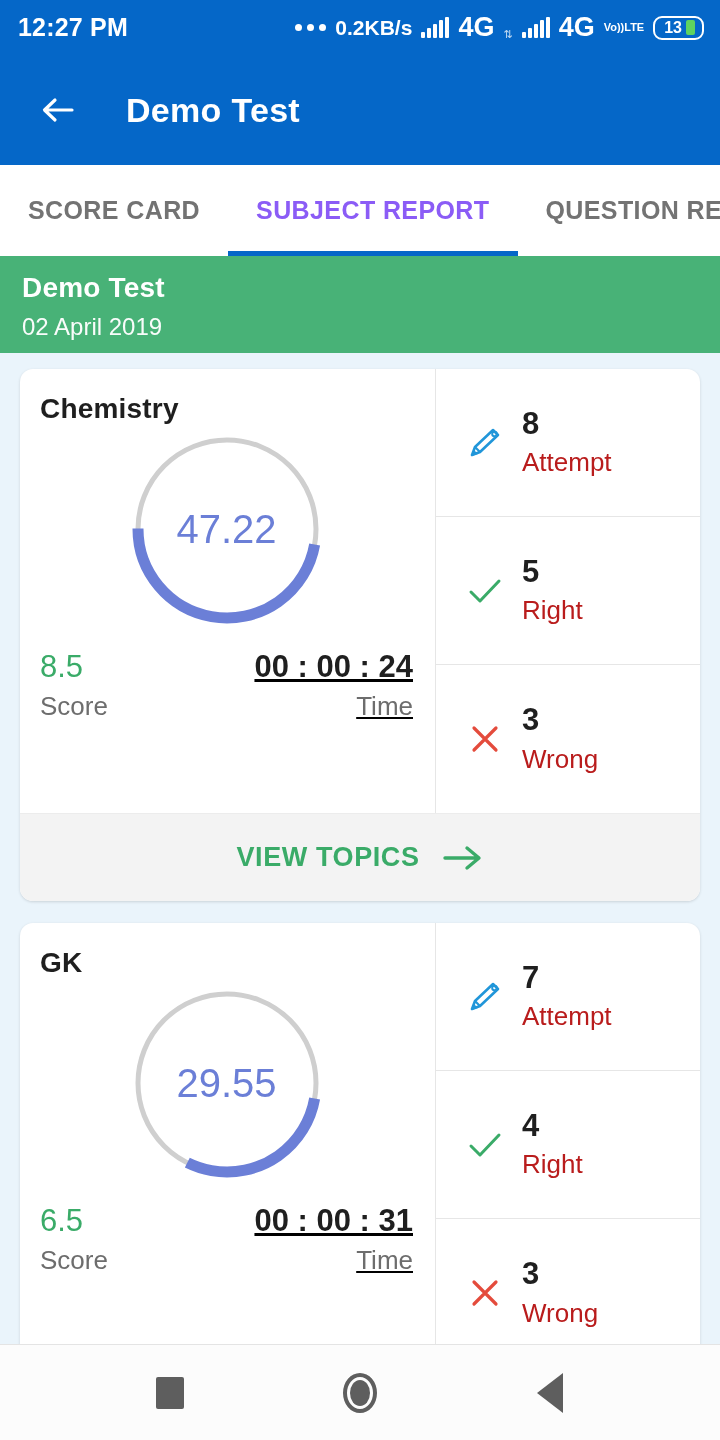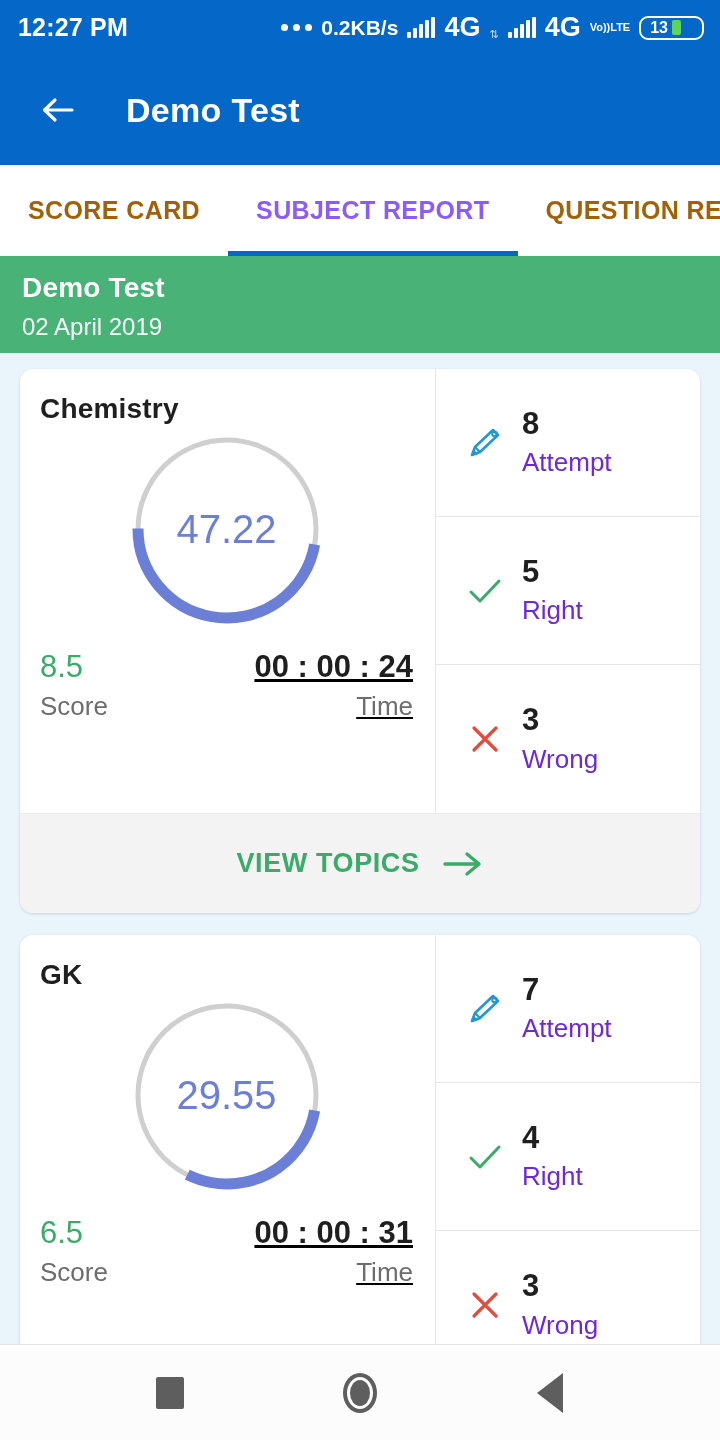--- a/index.html
+++ b/index.html
@@ -25,21 +25,21 @@
   .bars{ display:flex; align-items:flex-end; gap:2px; height:20px; }
   .bars b{ display:block; width:4px; background:#fff; border-radius:1px; }
   .bars b:nth-child(1){height:6px;} .bars b:nth-child(2){height:10px;}
   .bars b:nth-child(3){height:14px;} .bars b:nth-child(4){height:18px;}
   .bars b:nth-child(5){height:21px;}
   .g4{ font-size:27px; font-weight:bold; }
   .updown{ font-size:11px; opacity:.75; align-self:flex-end; padding-bottom:2px;}
   .volte{ display:flex; flex-direction:row; align-items:center; line-height:1;
           font-size:11px; font-weight:bold; }
   .battery{
-    border:2px solid #fff; border-radius:9px; padding:1px 21px 1px 9px;
+    border:2px solid #fff; border-radius:9px; padding:1px 7px 1px 9px;
     font-size:16px; font-weight:bold; display:flex; align-items:center; gap:4px;
     position:relative;
   }
   .battery .fill{ width:9px;height:15px;background:#5fd35f;border-radius:2px; }
 
   
   .appbar{
     height:110px; background:#0567c8; color:#fff;
     display:flex; align-items:center; padding:0 0 0 38px; gap:48px;
   }
@@ -47,21 +47,21 @@
   .back-arrow svg{ display:block; }
   .appbar-title{ font-size:34px; font-weight:bold; letter-spacing:.3px; }
 
   
   .tabs{
     height:91px; background:#fff; display:flex; align-items:stretch;
     position:relative; overflow:hidden; white-space:nowrap;
   }
   .tab{
     display:flex; align-items:center; justify-content:center;
-    font-size:25px; font-weight:bold; color:#a16207;
+    font-size:25px; font-weight:bold; color:#737373;
     letter-spacing:.4px; padding:0 28px; position:relative; flex:0 0 auto;
     cursor:pointer;
   }
   .tab.active{ color:#8b5cf6; }
   .tab.active::after{
     content:""; position:absolute; left:0; right:0; bottom:0;
     height:5px; background:#0567c8;
   }
 
   
@@ -102,24 +102,24 @@
     display:flex; flex-direction:column;
   }
   .stat{
     flex:1 1 0; display:flex; align-items:center; gap:14px;
     padding:0 0 0 26px; border-bottom:1px solid #e6e6e6; min-height:148px;
   }
   .stat:last-child{ border-bottom:none; }
   .stat-icon{ width:46px; display:flex; align-items:center; justify-content:center; }
   .stat-text{ display:flex; flex-direction:column; }
   .stat-num{ font-size:31px; font-weight:bold; color:#1f1f1f; line-height:1.1; }
-  .stat-label{ font-size:26px; color:#6d28d9; margin-top:6px; }
+  .stat-label{ font-size:26px; color:#b91c1c; margin-top:6px; }
 
   .view-topics{
-    background:#f3f3f3; height:100px; display:flex; align-items:center;
+    background:#f3f3f3; height:88px; display:flex; align-items:center;
     justify-content:center; gap:22px; cursor:pointer; border-top:1px solid #ececec;
   }
   .view-topics span{ font-size:27px; font-weight:bold; color:#3aab68; letter-spacing:.6px; }
 
   
   .navbar{
     position:absolute; left:0; bottom:0; width:720px; height:96px;
     background:#fcfcfc; border-top:1px solid #e4e4e4;
     display:flex; align-items:center; justify-content:center; gap:120px;
   }

